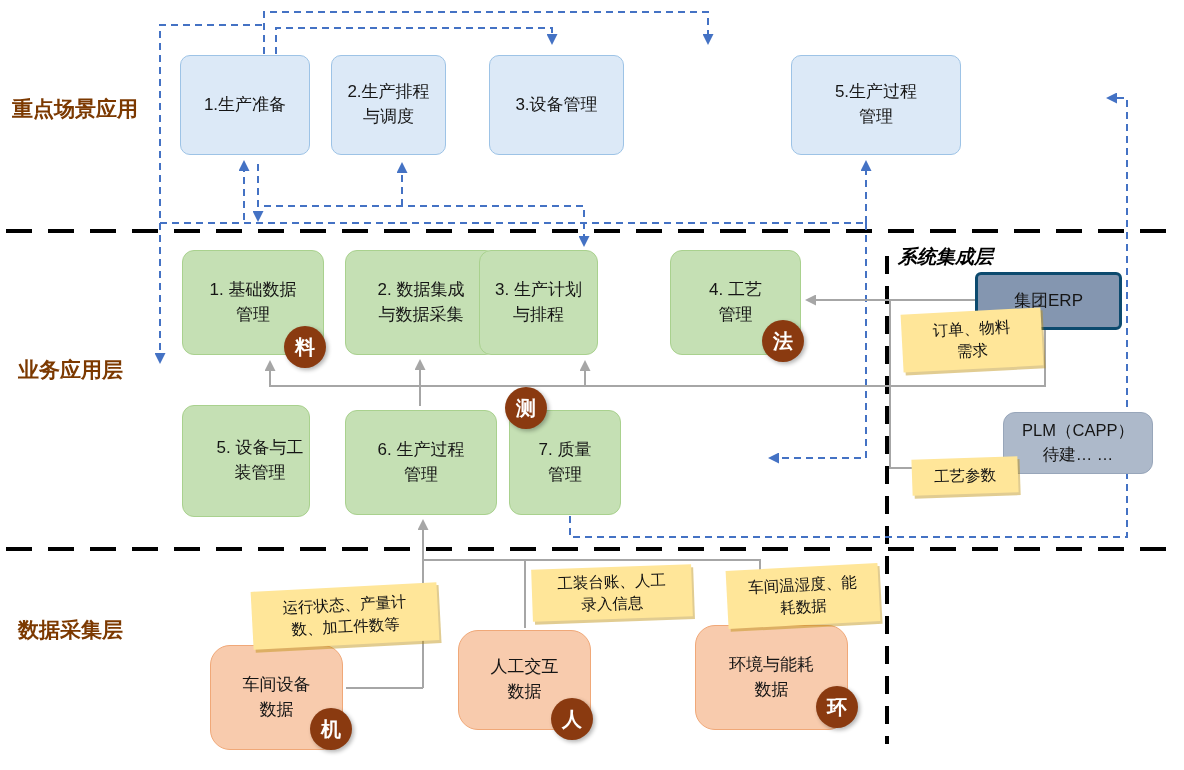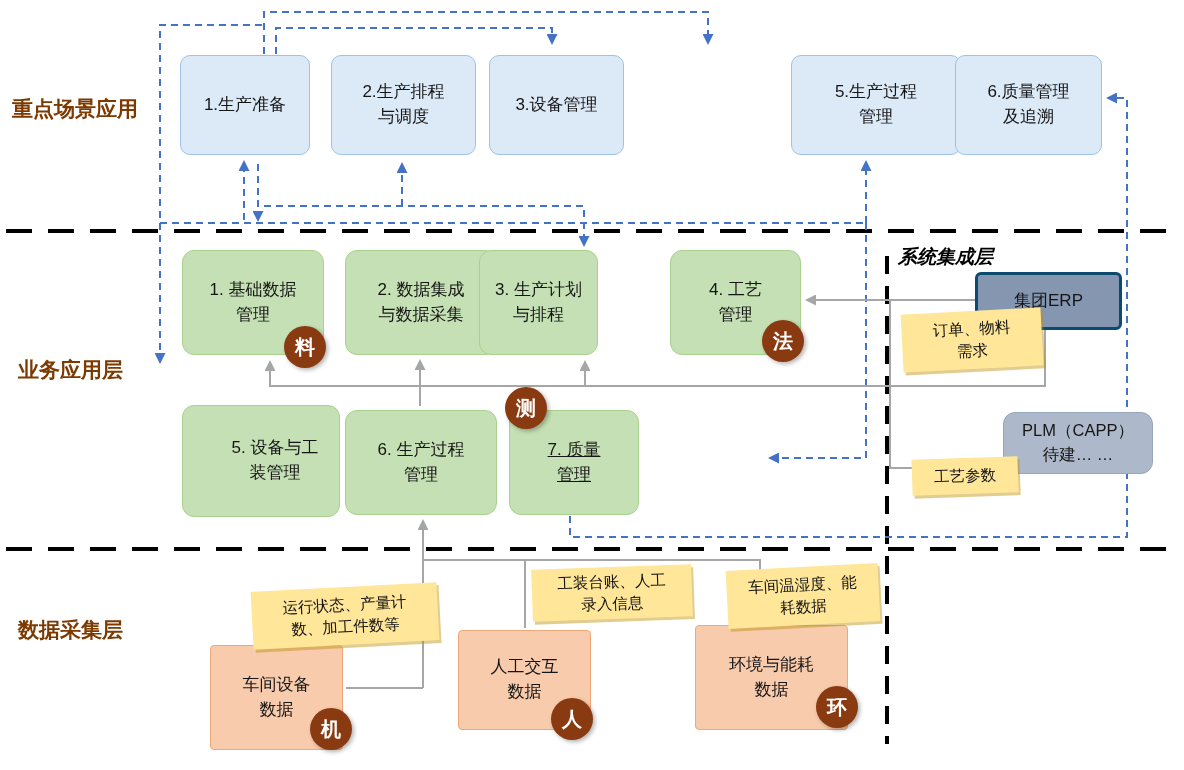--- a/index.html
+++ b/index.html
@@ -8,21 +8,21 @@
     font-family:"Liberation Sans","DejaVu Sans",sans-serif;color:#111;
   }
   #wires{position:absolute;left:0;top:0;z-index:1;}
   .box{
     position:absolute;display:flex;align-items:center;justify-content:center;
     text-align:center;white-space:pre-line;box-sizing:border-box;
     font-size:17px;line-height:1.45;color:#151515;z-index:2;
   }
   .scenario{background:#DCE9F7;border:1.5px solid #9DC3E6;border-radius:10px;}
   .business{background:#C5E0B4;border:1px solid #A9D18E;border-radius:12px;}
-  .datab{background:#F8CBAD;border:1px solid #F0A878;border-radius:4px;}
+  .datab{background:#F8CBAD;border:1px solid #F0A878;border-radius:20px;}
   .erp{background:#8496B0;border:3px solid #0c4a6e;border-radius:6px;font-size:17px;}
   .plm{background:#ADB9CA;border:1px solid #98A6BA;border-radius:12px;font-size:16.5px;}
   .note{
     position:absolute;display:flex;align-items:center;justify-content:center;
     text-align:center;white-space:pre-line;box-sizing:border-box;
     background:#FFE699;box-shadow:2px 3px 0 rgba(188,143,10,0.45);
     font-size:15.5px;line-height:1.4;z-index:3;color:#111;
   }
   .badge{
     position:absolute;width:42px;height:42px;border-radius:50%;
@@ -84,42 +84,40 @@
       <path d="M420 406 V361" marker-end="url(#mg)"></path>
     </g>
   </svg>
 
   <div class="layer-label" style="left:12px;top:95px;">重点场景应用</div>
   <div class="layer-label" style="left:18px;top:356px;">业务应用层</div>
   <div class="layer-label" style="left:18px;top:616px;">数据采集层</div>
   <div class="integration-label" style="left:898px;top:244px;font-style:italic;">系统集成层</div>
 
   <div class="box scenario" style="left:180px;top:55px;width:130px;height:100px;">1.生产准备</div>
-  <div class="box scenario" style="left:331px;top:55px;width:145px;height:100px;">2.生产排程
+  <div class="box scenario" style="left:331px;top:55px;width:115px;height:100px;">2.生产排程
 与调度</div>
   <div class="box scenario" style="left:489px;top:55px;width:135px;height:100px;">3.设备管理</div>
   <div class="box scenario" style="left:791px;top:55px;width:170px;height:100px;">5.生产过程
 管理</div>
-  <div class="box scenario" style="left:955px;top:55px;width:147px;height:100px;">6.质量管理
-及追溯</div>
 
   <div class="box business" style="left:182px;top:250px;width:142px;height:105px;">1. 基础数据
 管理</div>
   <div class="box business" style="left:345px;top:250px;width:152px;height:105px;">2. 数据集成
 与数据采集</div>
   <div class="box business" style="left:479px;top:250px;width:119px;height:105px;">3. 生产计划
 与排程</div>
   <div class="box business" style="left:670px;top:250px;width:131px;height:105px;">4. 工艺
 管理</div>
 
-  <div class="box business" style="left:182px;top:405px;width:158px;height:112px;padding-left:28px;">5. 设备与工
+  <div class="box business" style="left:182px;top:405px;width:128px;height:112px;padding-left:28px;">5. 设备与工
 装管理</div>
   <div class="box business" style="left:345px;top:410px;width:152px;height:105px;">6. 生产过程
 管理</div>
-  <div class="box business" style="left:509px;top:410px;width:130px;height:105px;text-decoration:underline;">7. 质量
+  <div class="box business" style="left:509px;top:410px;width:112px;height:105px;">7. 质量
 管理</div>
 
   <div class="box erp" style="left:975px;top:272px;width:147px;height:58px;">集团ERP</div>
   <div class="note" style="left:902px;top:311px;width:140px;height:58px;transform:rotate(-3deg);">订单、物料
 需求</div>
   <div class="box plm" style="left:1003px;top:412px;width:150px;height:62px;">PLM（CAPP）
 待建… …</div>
   <div class="note" style="left:912px;top:458px;width:106px;height:36px;transform:rotate(-2deg);">工艺参数</div>
 
   <div class="box datab" style="left:210px;top:645px;width:133px;height:105px;">车间设备

